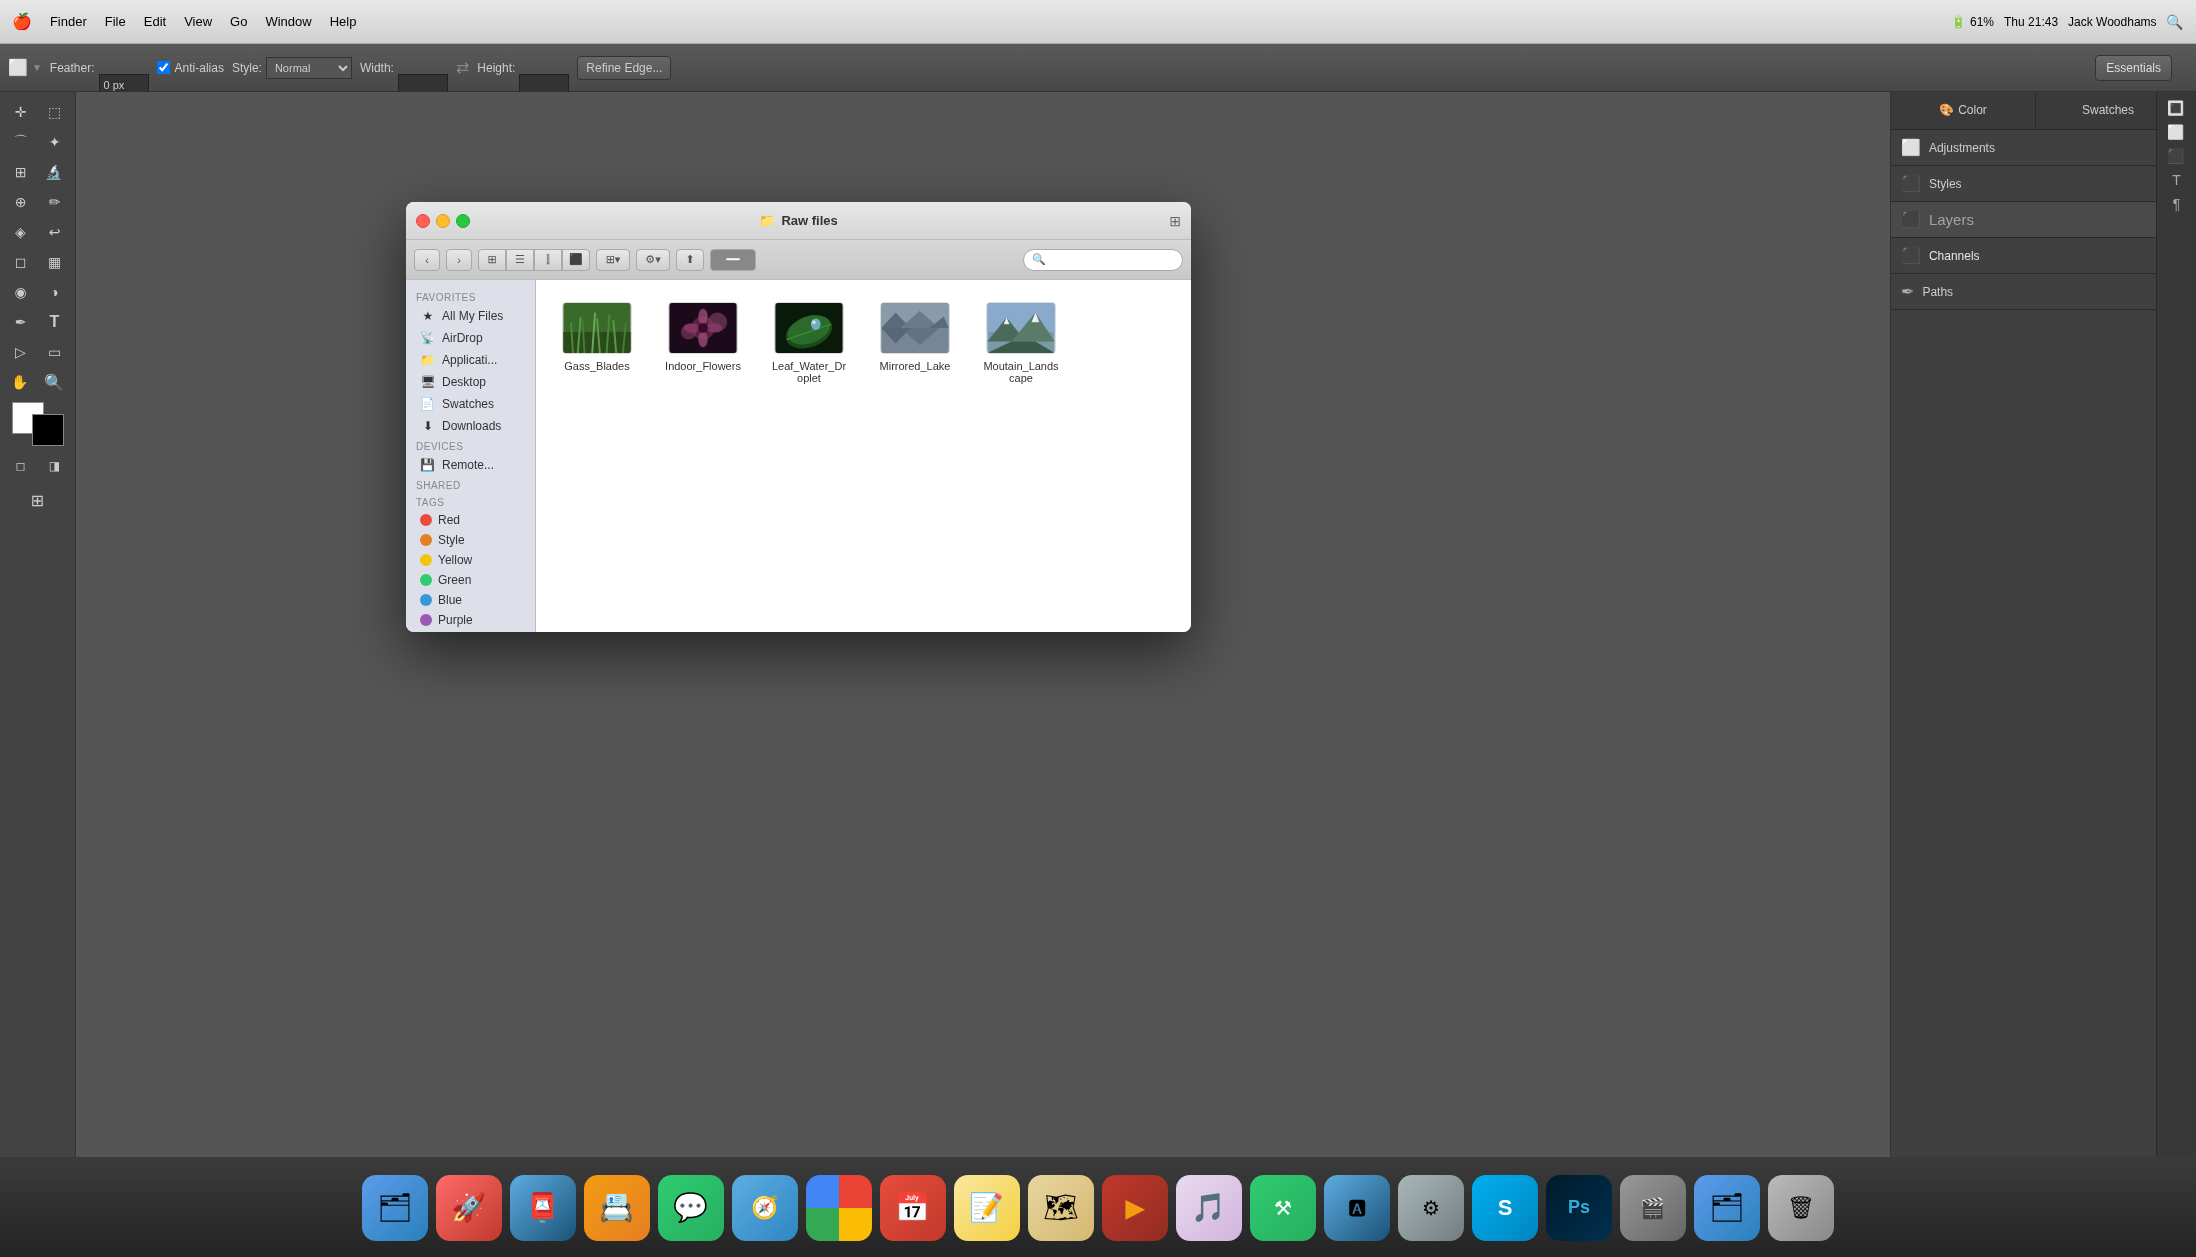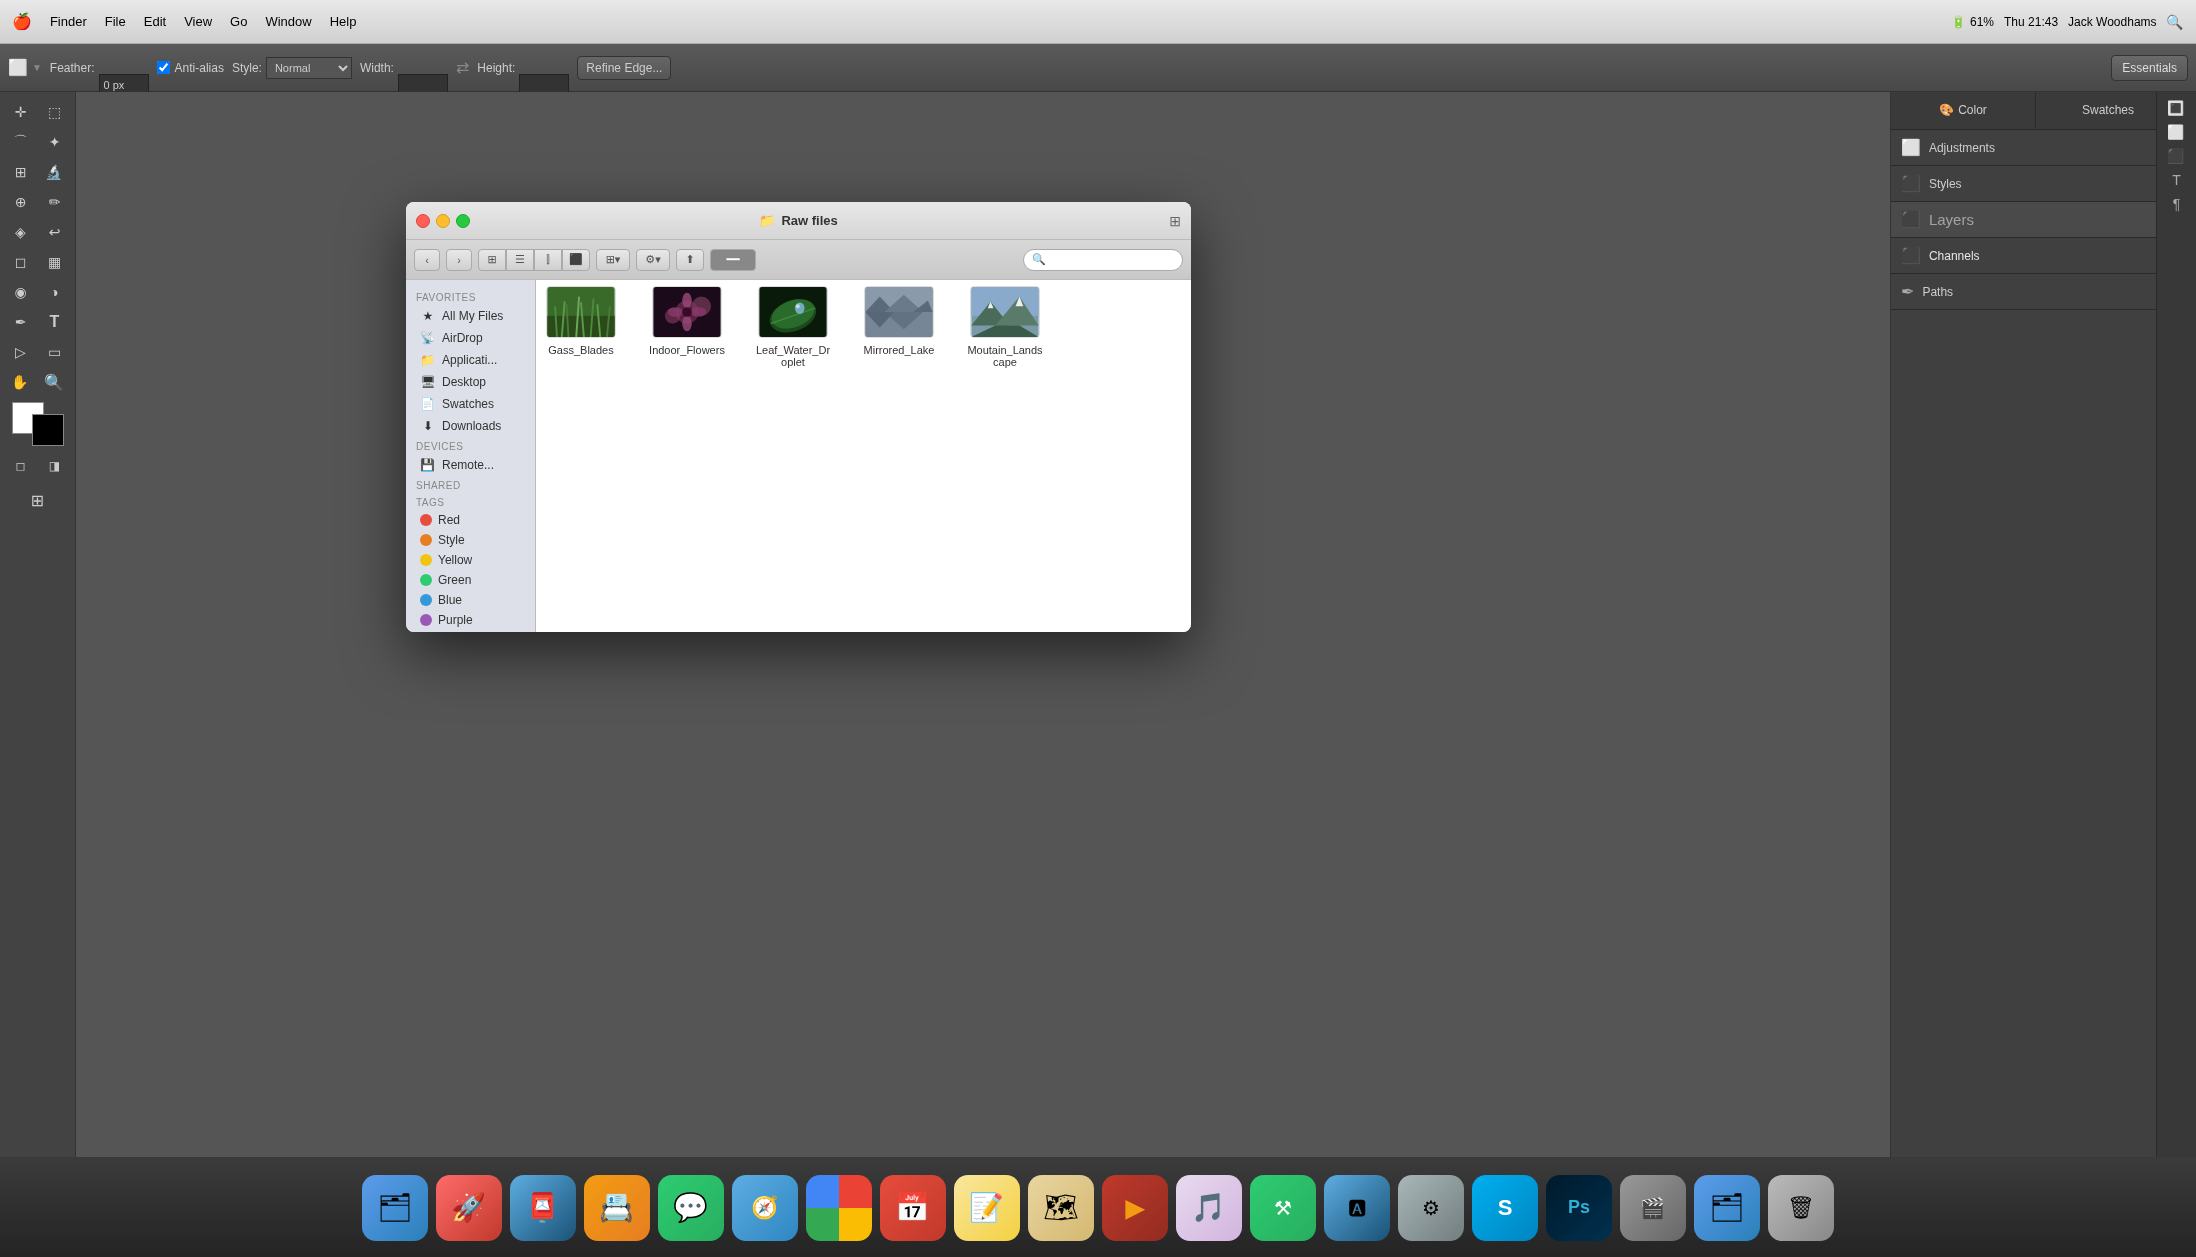--- a/index.html
+++ b/index.html
@@ -86,21 +86,21 @@
     .toolbar-select {
       background: #555;
       border: 1px solid #333;
       color: #ccc;
       font-size: 11px;
       padding: 2px 4px;
       height: 22px;
     }
     .essentials-btn {
       position: absolute;
-      right: 8px;
+      right: 24px;
       background: linear-gradient(to bottom, #6a6a6a, #555);
       border: 1px solid #333;
       border-radius: 4px;
       color: #ddd;
       font-size: 12px;
       padding: 3px 10px;
       height: 26px;
       text-align: right;
     }
 
@@ -303,20 +303,21 @@
     .tag-dot {
       width: 12px;
       height: 12px;
       border-radius: 50%;
       flex-shrink: 0;
     }
     .finder-content {
       flex: 1;
       background: #fff;
       overflow: auto;
+      padding: 16px;
     }
     .file-grid {
       display: flex;
       flex-wrap: wrap;
       gap: 16px;
     }
     .file-item {
       width: 90px;
       display: flex;
       flex-direction: column;

